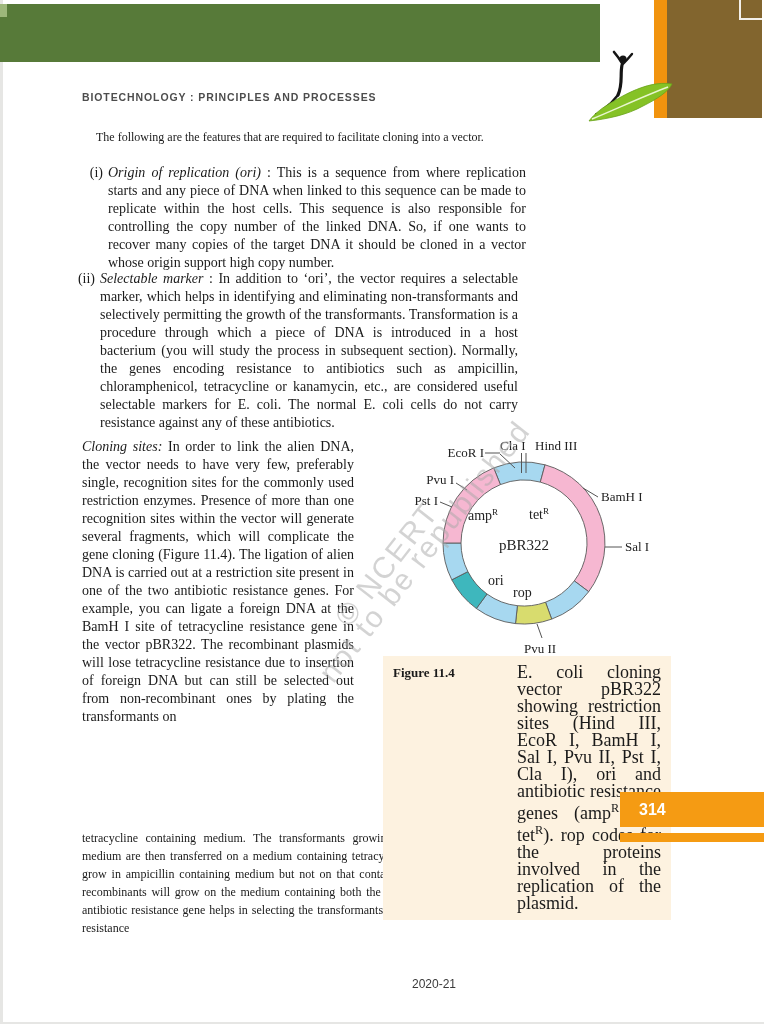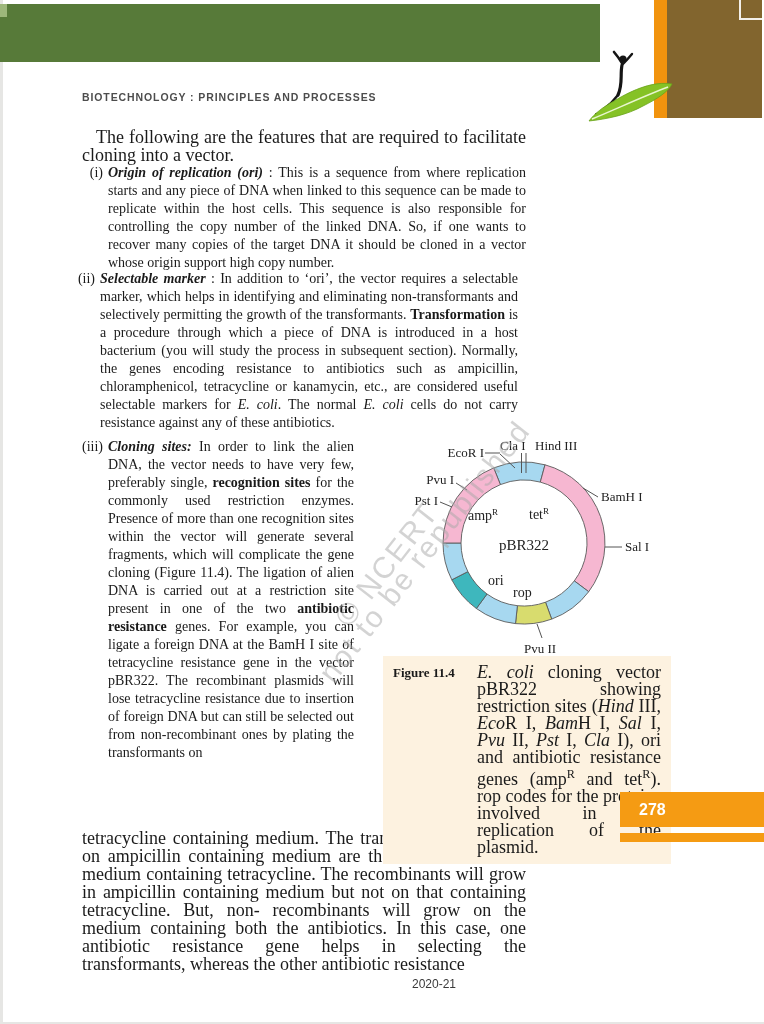--- a/index.html
+++ b/index.html
@@ -9,36 +9,36 @@
   
   .green-bar{left:0;top:4px;width:600px;height:58px;background:#577a39;}
   .green-notch{left:0;top:4px;width:7px;height:13px;background:#9db77b;}
   .orange-stripe{left:654px;top:0;width:13px;height:118px;background:#f1930e;}
   .brown-box{left:667px;top:0;width:95px;height:118px;background:#82652e;}
   .corner-v{position:absolute;left:72px;top:0;width:2px;height:18px;background:rgba(255,255,255,.9);}
   .corner-h{position:absolute;left:72px;top:18px;width:23px;height:2px;background:rgba(255,255,255,.9);}
   .running-head{left:82px;top:91px;font-family:"Liberation Sans",sans-serif;font-size:10.5px;
                 letter-spacing:.9px;color:#4d4d4d;font-weight:bold;text-align:right;}
   
-  .para{font-size:18px;line-height:18px;text-align:justify;}
+  .para{font-size:12px;line-height:18px;text-align:justify;}
   .intro{left:82px;top:128px;width:444px;text-indent:14px;}
   .list-item{display:flex;}
   .li-1{left:82px;top:164px;width:444px;}
   .li-2{left:74px;top:270px;width:444px;}
   .li-3{left:82px;top:438px;width:272px;}
   .marker{flex:0 0 26px;text-align:right;padding-right:5px;box-sizing:border-box;font-size:14px;line-height:18px;}
   .item-text{flex:1;font-size:14px;line-height:18px;text-align:justify;}
   .closing{left:82px;top:829px;width:444px;}
-  .run-bold{font-weight:bold;}
-  .run-italic{font-style:italic;}
-  .run-bolditalic{font-weight:bold;font-style:italic;margin-top:36px;}
+  .run-bold{font-weight:normal;}
+  .run-italic{}
+  .run-bolditalic{font-weight:normal;font-style:italic;margin-top:36px;}
   .run-sup{vertical-align:super;font-size:68%;}
   
   .diagram{left:372px;top:437px;}
-  .caption-box{left:383px;top:656px;width:288px;background:#fdf2e0;padding:8px 10px;box-sizing:border-box;display:flex;}
+  .caption-box{left:383px;top:656px;width:288px;background:#fdf2e0;padding:8px 10px;box-sizing:border-box;display:flex;gap:40px;}
   .fig-label{flex:0 0 84px;font-weight:bold;font-size:13px;line-height:17px;}
   .fig-text{flex:1;font-size:18px;line-height:17px;text-align:justify;}
   
   .page-tab{left:620px;top:792px;width:144px;height:35px;background:#f59b13;color:#fff;
             font-family:"Liberation Sans",sans-serif;font-weight:bold;font-size:16px;line-height:35px;padding-left:19px;box-sizing:border-box;}
   .page-tab-strip{left:620px;top:833px;width:144px;height:9px;background:#f59b13;}
   .footer{left:16px;top:977px;width:764px;text-align:center;font-family:"Liberation Sans",sans-serif;
           font-size:12px;color:#3a3a3a;padding-left:36px;}
   
   .wm{position:absolute;font-family:"Liberation Sans",sans-serif;color:#a9a9a9;opacity:.5;
@@ -86,21 +86,20 @@
     <div class="marker">(i)</div>
     <div class="item-text"><span class="run-bolditalic">Origin of replication (ori)</span><span class="run-normal"> : This is a sequence from where replication starts and any piece of DNA when linked to this sequence can be made to replicate within the host cells. This sequence is also responsible for controlling the copy number of the linked DNA. So, if one wants to recover many copies of the target DNA it should be cloned in a vector whose origin support high copy number.</span></div>
   </div>
 
   <div class="abs list-item li-2">
     <div class="marker">(ii)</div>
     <div class="item-text"><span class="run-bolditalic">Selectable marker</span><span class="run-normal"> : In addition to ‘ori’, the vector requires a selectable marker, which helps in identifying and eliminating non-transformants and selectively permitting the growth of the transformants. </span><span class="run-bold">Transformation</span><span class="run-normal"> is a procedure through which a piece of DNA is introduced in a host bacterium (you will study the process in subsequent section). Normally, the genes encoding resistance to antibiotics such as ampicillin, chloramphenicol, tetracycline or kanamycin, etc., are considered useful selectable markers for </span><span class="run-italic">E. coli</span><span class="run-normal">. The normal </span><span class="run-italic">E. coli</span><span class="run-normal"> cells do not carry resistance against any of these antibiotics.</span></div>
   </div>
 
   <div class="abs list-item li-3">
-    <div class="marker">(iii)</div>
     <div class="item-text"><span class="run-bolditalic">Cloning sites:</span><span class="run-normal"> In order to link the alien DNA, the vector needs to have very few, preferably single, </span><span class="run-bold">recognition sites</span><span class="run-normal"> for the commonly used restriction enzymes. Presence of more than one recognition sites within the vector will generate several fragments, which will complicate the gene cloning (Figure 11.4). The ligation of alien DNA is carried out at a restriction site present in one of the two </span><span class="run-bold">antibiotic resistance</span><span class="run-normal"> genes. For example, you can ligate a foreign DNA at the BamH I site of tetracycline resistance gene in the vector pBR322. The recombinant plasmids will lose tetracycline resistance due to insertion of foreign DNA but can still be selected out from non-recombinant ones by plating the transformants on</span></div>
   </div>
 
   <div class="abs para closing">tetracycline containing medium. The transformants growing on ampicillin containing medium are then transferred on a medium containing tetracycline. The recombinants will grow in ampicillin containing medium but not on that containing tetracycline. But, non- recombinants will grow on the medium containing both the antibiotics. In this case, one antibiotic resistance gene helps in selecting the transformants, whereas the other antibiotic resistance</div>
 
   <svg class="abs diagram" width="300" height="222" viewBox="0 0 300 222">
     <g id="ring-group">
         <path d="M121.7,30.9 A81,81 0 0 1 173.0,27.8 L168.3,45.1 A63,63 0 0 0 128.4,47.6 Z" fill="#a7d8f0" stroke="#5a5a5a" stroke-width="0.9"></path>
         <path d="M173.0,27.8 A81,81 0 0 1 216.7,154.7 L202.3,143.9 A63,63 0 0 0 168.3,45.1 Z" fill="#f6b7d1" stroke="#5a5a5a" stroke-width="0.9"></path>
         <path d="M216.7,154.7 A81,81 0 0 1 179.7,182.1 L173.5,165.2 A63,63 0 0 0 202.3,143.9 Z" fill="#a7d8f0" stroke="#5a5a5a" stroke-width="0.9"></path>
@@ -138,19 +137,19 @@
     <text x="116" y="148" font-size="14">ori</text>
     <text x="141" y="160" font-size="14">rop</text>
   </svg>
 
   <div class="abs caption-box">
     <div class="fig-label">Figure 11.4</div>
     <div class="fig-text"><span class="run-italic">E. coli</span><span class="run-normal"> cloning vector pBR322 showing restriction sites (</span><span class="run-italic">Hind</span><span class="run-normal"> III, </span><span class="run-italic">Eco</span><span class="run-normal">R I, </span><span class="run-italic">Bam</span><span class="run-normal">H I, </span><span class="run-italic">Sal</span><span class="run-normal"> I, </span><span class="run-italic">Pvu</span><span class="run-normal"> II, </span><span class="run-italic">Pst</span><span class="run-normal"> I, </span><span class="run-italic">Cla</span><span class="run-normal"> I), ori and antibiotic resistance genes (amp</span><span class="run-sup">R</span><span class="run-normal"> and tet</span><span class="run-sup">R</span><span class="run-normal">). rop codes for the proteins involved in the replication of the plasmid.</span></div>
   </div>
 
   <div class="abs page-tab">
-    <span>278</span>
+    <span>314</span>
   </div>
   <div class="abs page-tab-strip"></div>
 
   <div class="abs footer">2020-21</div>
 
 </div>
 
 </body></html>

